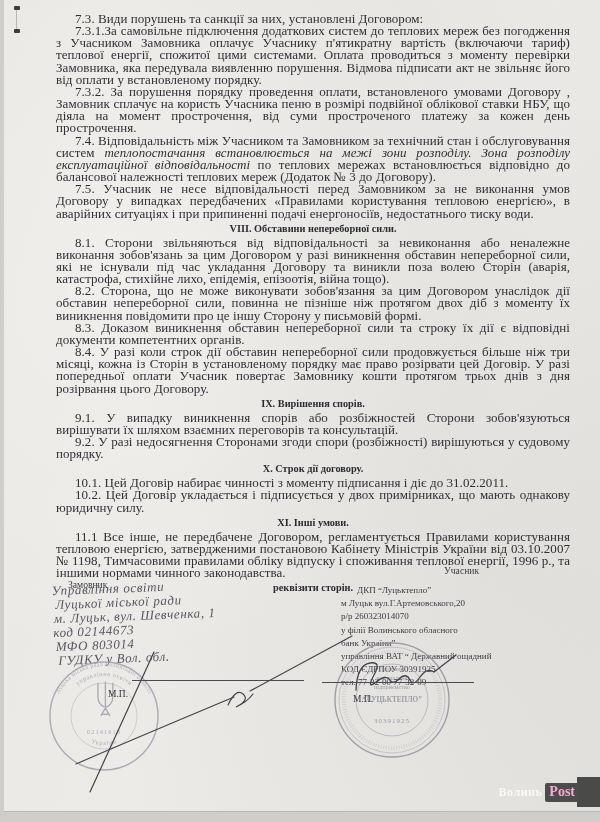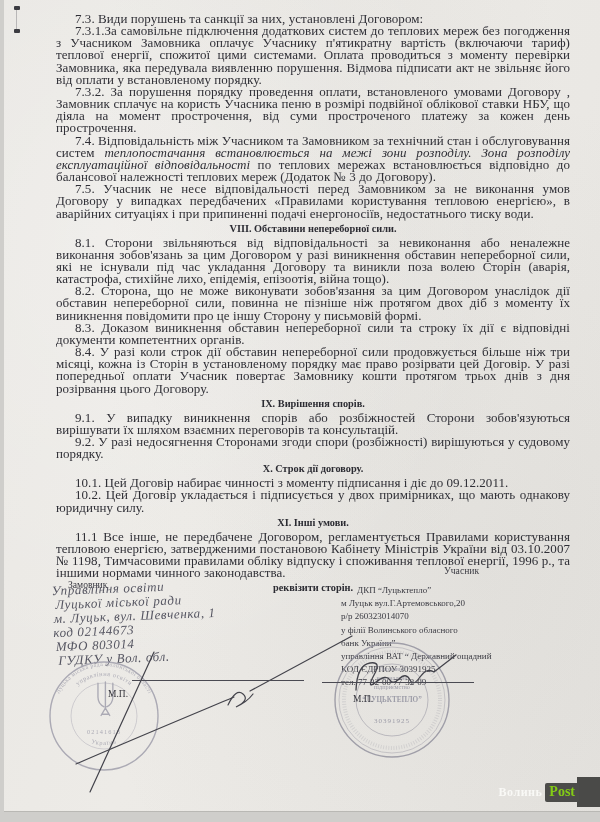--- a/index.html
+++ b/index.html
@@ -42,21 +42,21 @@
   .sig-left{left:128px;top:122px;width:172px;}
   .sig-right{left:318px;top:124px;width:152px;}
   .mp{position:absolute;font-size:9.5px;color:#33333b;}
   .mp-left{left:104px;top:131px;}
   .mp-right{left:349px;top:136px;}
   .graphics{position:absolute;left:0;top:0;width:600px;height:254px;}
   
   .wm-corner{position:absolute;right:0;bottom:4px;width:23px;height:30px;background:#4a4a48;}
   .watermark{position:absolute;right:21px;bottom:9px;display:flex;align-items:center;gap:3px;}
   .wm1{font-size:12px;font-weight:bold;color:rgba(252,252,249,.88);letter-spacing:.5px;}
-  .wm2{font-size:14px;font-weight:bold;color:#84cc16;background:#4c4c4a;
+  .wm2{font-size:14px;font-weight:bold;color:#f9a8d4;background:#4c4c4a;
     padding:1px 4px 2px;border-radius:2px;}
 </style>
 </head>
 <body>
 
 <div class="paper">
 
   <div class="staple">
       <i class="t"></i>
       <i class="b"></i>
@@ -73,21 +73,21 @@
     <p class="para">8.1. Сторони звільняються від відповідальності за невиконання або неналежне виконання зобов'язань за цим Договором у разі виникнення обставин непереборної сили, які не існували під час укладання Договору та виникли поза волею Сторін (аварія, катастрофа, стихійне лихо, епідемія, епізоотія, війна тощо).</p>
     <p class="para">8.2. Сторона, що не може виконувати зобов'язання за цим Договором унаслідок дії обставин непереборної сили, повинна не пізніше ніж протягом двох діб з моменту їх виникнення повідомити про це іншу Сторону у письмовій формі.</p>
     <p class="para">8.3. Доказом виникнення обставин непереборної сили та строку їх дії є відповідні документи компетентних органів.</p>
     <p class="para">8.4. У разі коли строк дії обставин непереборної сили продовжується більше ніж три місяці, кожна із Сторін в установленому порядку має право розірвати цей Договір. У разі попередньої оплати Учасник повертає Замовнику кошти протягом трьох днів з дня розірвання цього Договору.</p>
 
     <h3 class="sec">IX. Вирішення спорів.</h3>
     <p class="para">9.1. У випадку виникнення спорів або розбіжностей Сторони зобов'язуються вирішувати їх шляхом взаємних переговорів та консультацій.</p>
     <p class="para">9.2. У разі недосягнення Сторонами згоди спори (розбіжності) вирішуються у судовому порядку.</p>
 
     <h3 class="sec">X. Строк дії договору.</h3>
-    <p class="para">10.1. Цей Договір набирає чинності з  моменту  підписання  і діє до  09.12.2011.</p>
+    <p class="para">10.1. Цей Договір набирає чинності з  моменту  підписання  і діє до  31.02.2011.</p>
     <p class="para">10.2. Цей Договір укладається і підписується у двох примірниках, що мають однакову юридичну силу.</p>
 
     <h3 class="sec">XI. Інші умови.</h3>
     <p class="para">11.1 Все інше, не передбачене Договором, регламентується Правилами користування тепловою енергією, затвердженими постановою Кабінету Міністрів України від 03.10.2007 № 1198, Тимчасовими правилами обліку відпуску і споживання теплової енергії, 1996 р., та іншими нормами чинного законодавства.</p>
 
     <h3 class="sec">
       <span class="hline">реквізити сторін.</span>
     </h3>
   </div>
 

